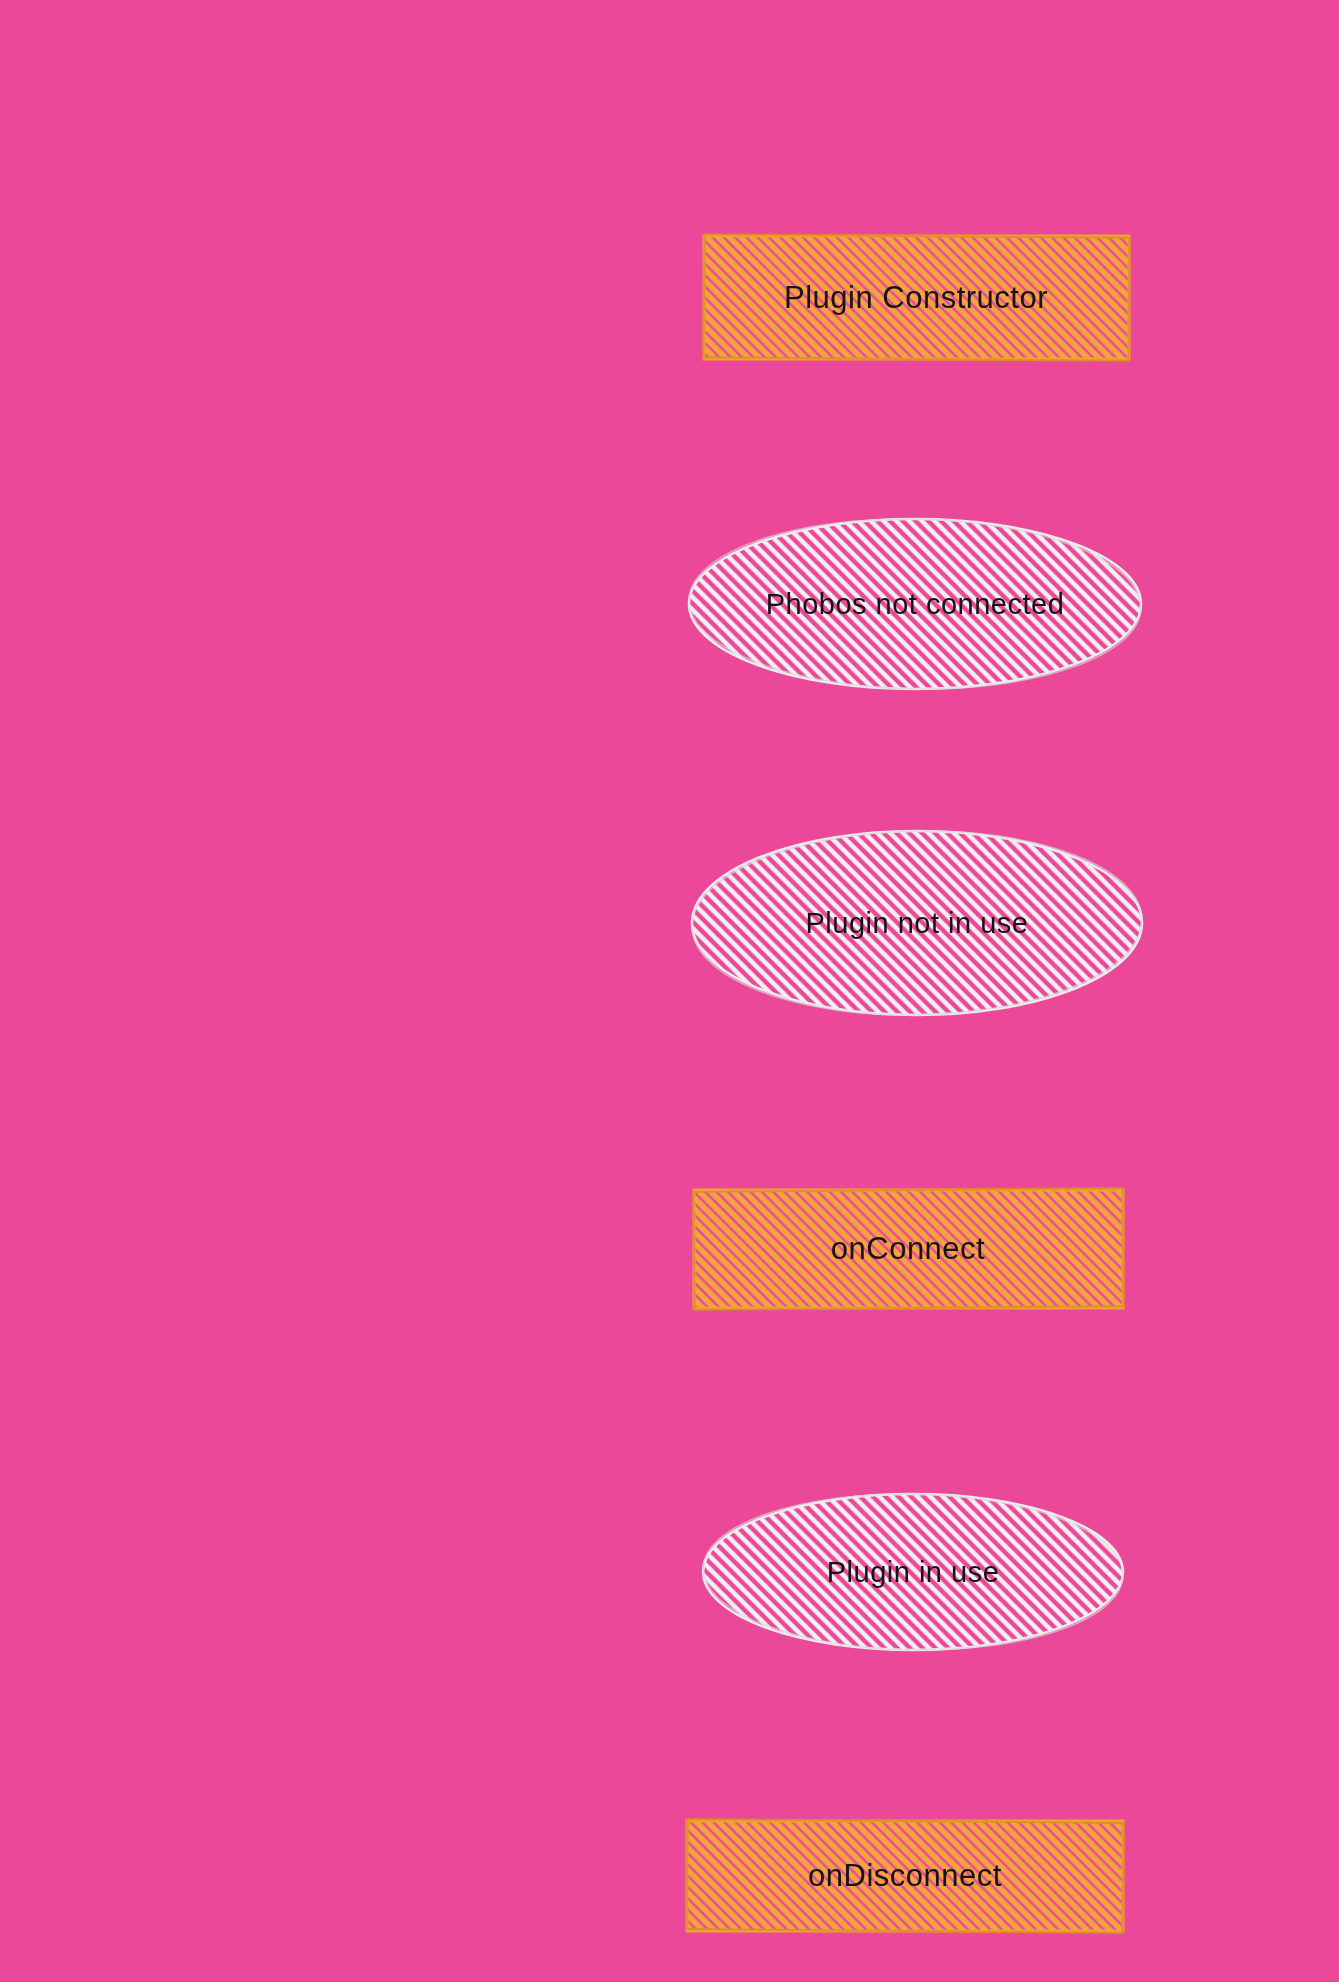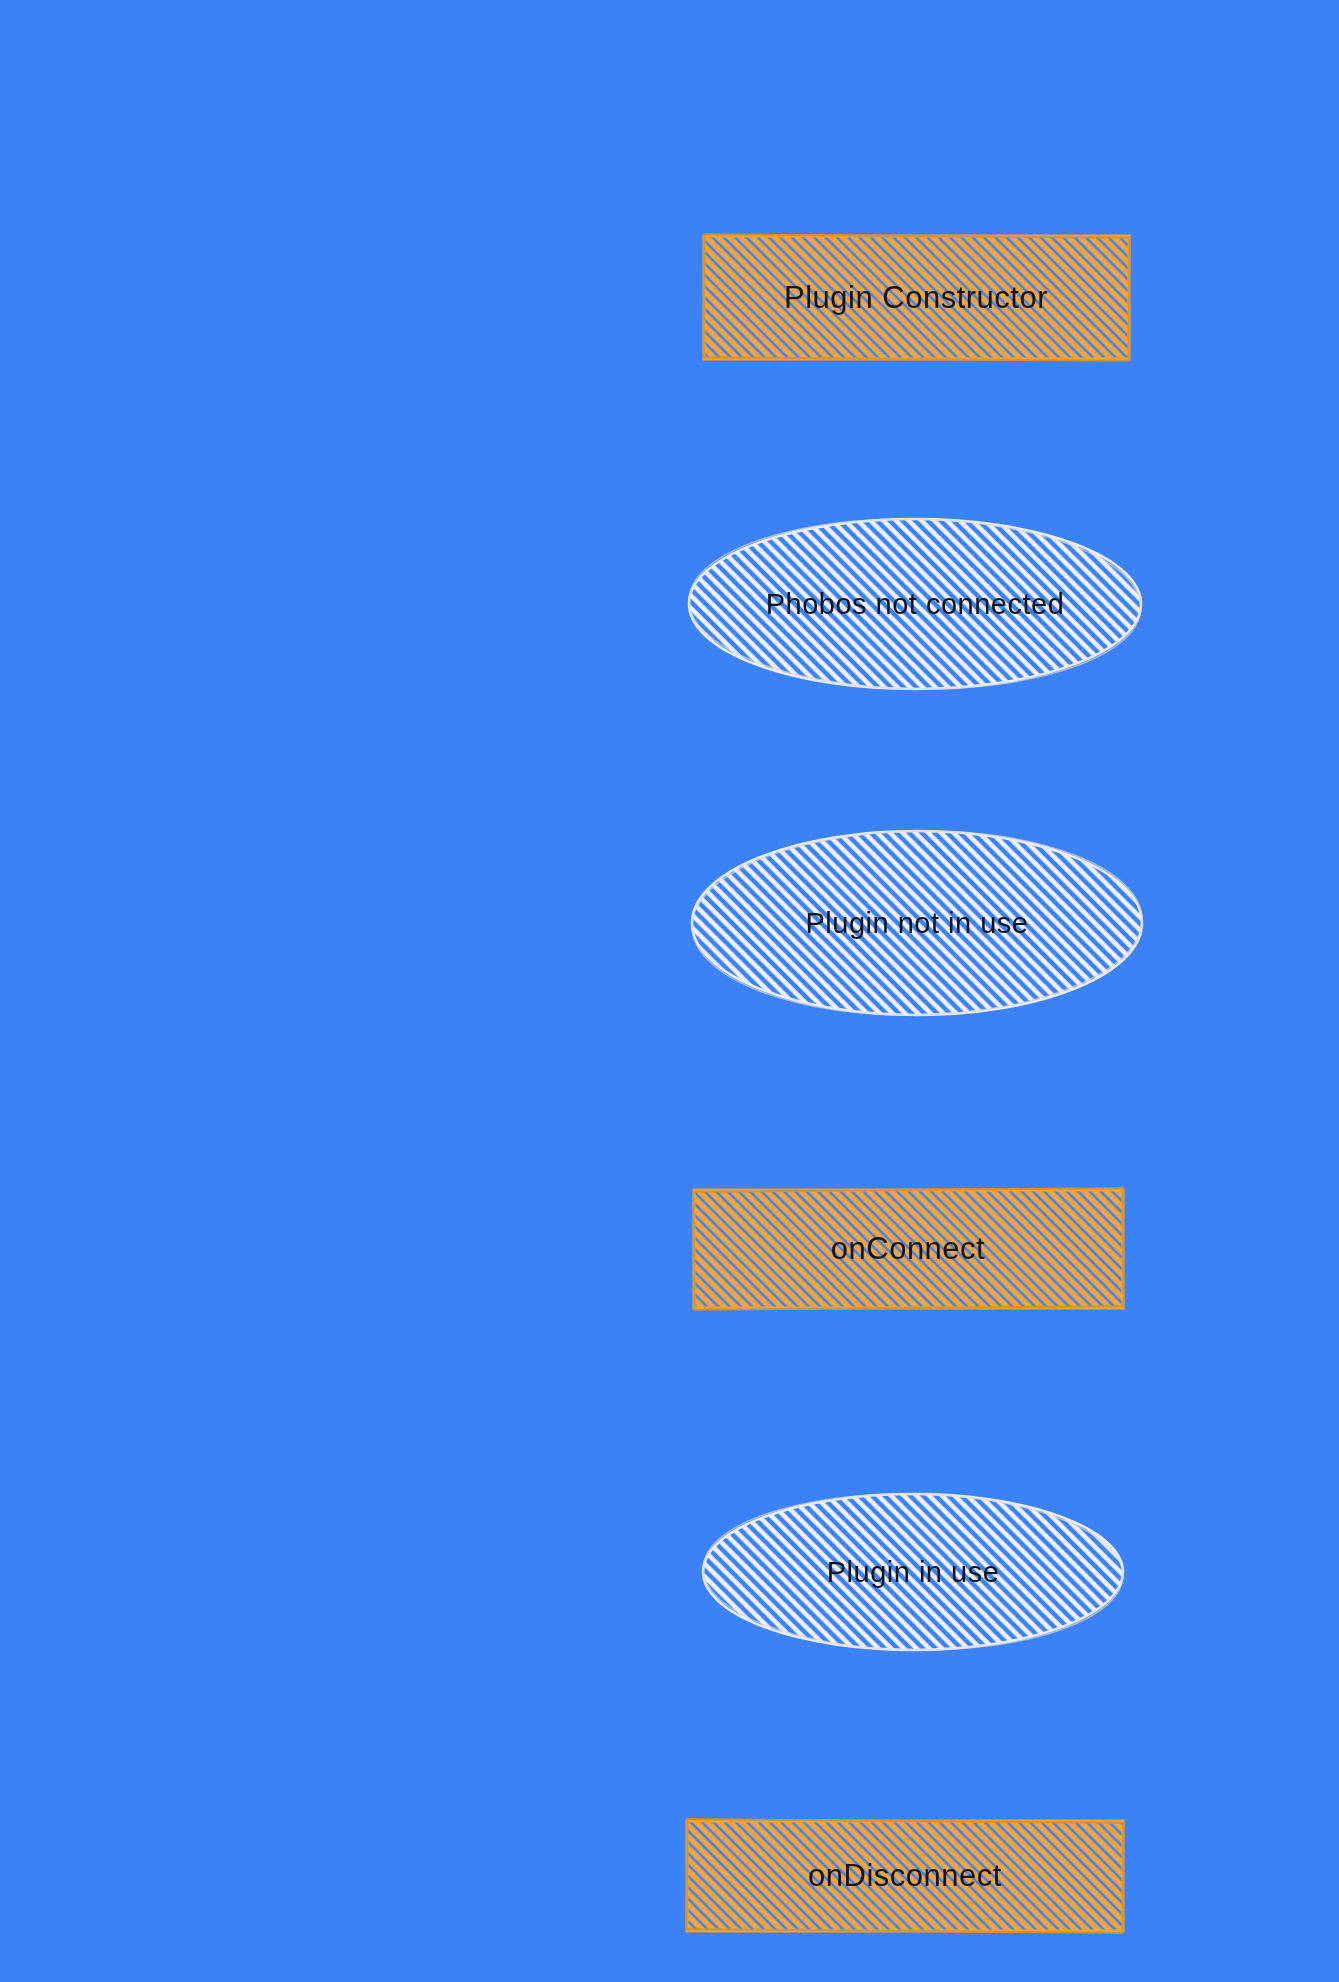--- a/index.html
+++ b/index.html
@@ -4,21 +4,21 @@
 <style>
   html, body {
     margin: 0;
     padding: 0;
     background: #000000;
   }
   .canvas {
     position: relative;
     width: 1339px;
     height: 1982px;
-    background: #3b82f6;
+    background: #ec4899;
     overflow: hidden;
   }
   svg { display: block; }
 
   .rect-fill {
     fill: url(#hatchOrange);
     stroke: #f0a232;
     stroke-width: 3;
   }
   .rect-sketch {

